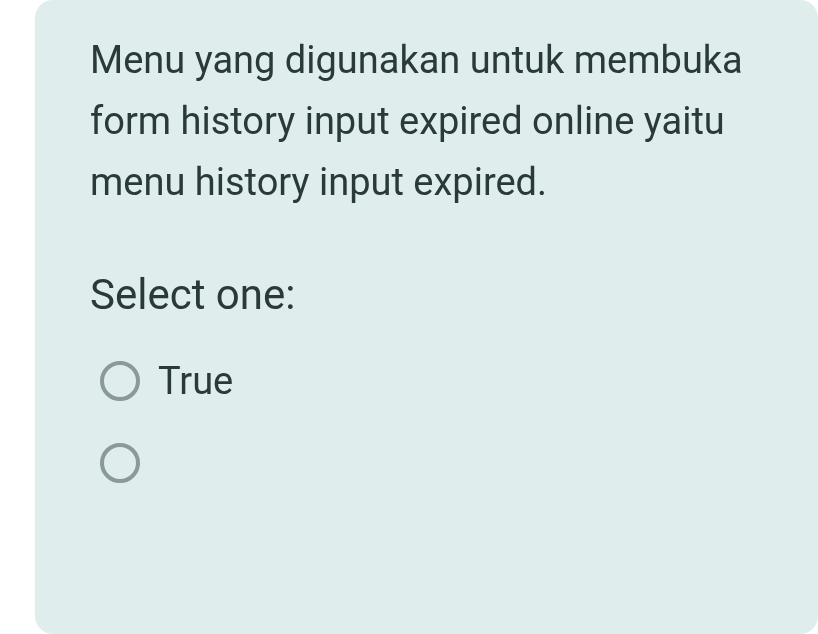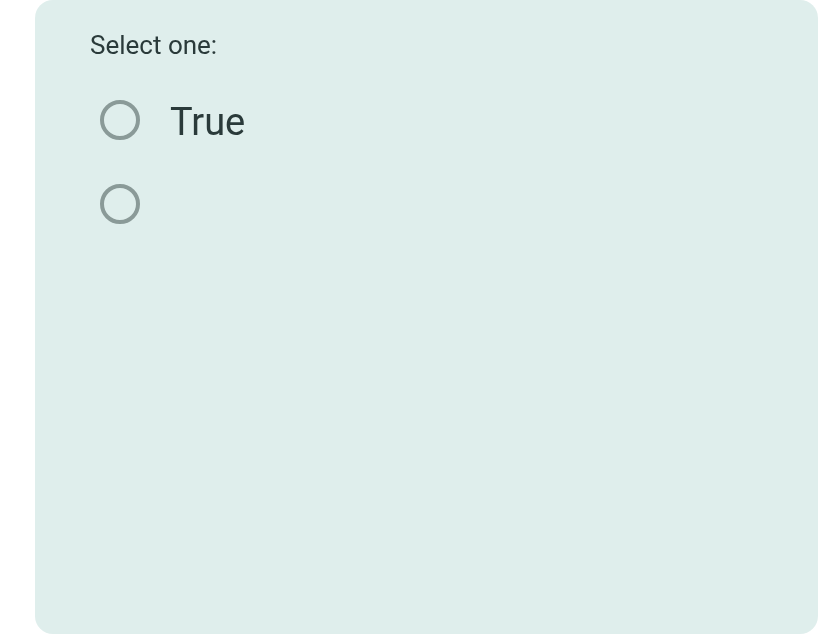--- a/index.html
+++ b/index.html
@@ -25,55 +25,56 @@
       padding: 30px 55px 30px 55px;
     }
     .question-text {
       font-size: 38px;
       line-height: 1.6;
       color: #2a3a3a;
       font-weight: 400;
       margin-bottom: 58px;
     }
     .select-prompt {
-      font-size: 26px;
+      font-size: 42px;
       color: #2a3a3a;
       font-weight: 400;
       margin-bottom: 40px;
     }
     .options {
       display: flex;
       flex-direction: column;
       gap: 40px;
       padding-left: 10px;
     }
     .option {
       display: flex;
-      align-items: flex-start;
-      gap: 30px;
+      align-items: center;
+      gap: 18px;
       cursor: pointer;
     }
     .radio-circle {
       width: 40px;
       height: 40px;
       border: 4px solid #8a9a98;
       border-radius: 50%;
       background: transparent;
       flex-shrink: 0;
     }
     .option-label {
       font-size: 38px;
       color: #2a3a3a;
       font-weight: 400;
     }
   </style>
 </head>
 <body>
 
 <div class="question-card">
+  <p class="question-text">Menu yang digunakan untuk membuka form history input expired online yaitu menu history input expired.</p>
   <p class="select-prompt">Select one:</p>
   <div class="options">
     <label class="option">
       <span class="radio-circle"></span>
       <span class="option-label">True</span>
     </label>
     <label class="option">
       <span class="radio-circle"></span>
     </label>
   </div>

